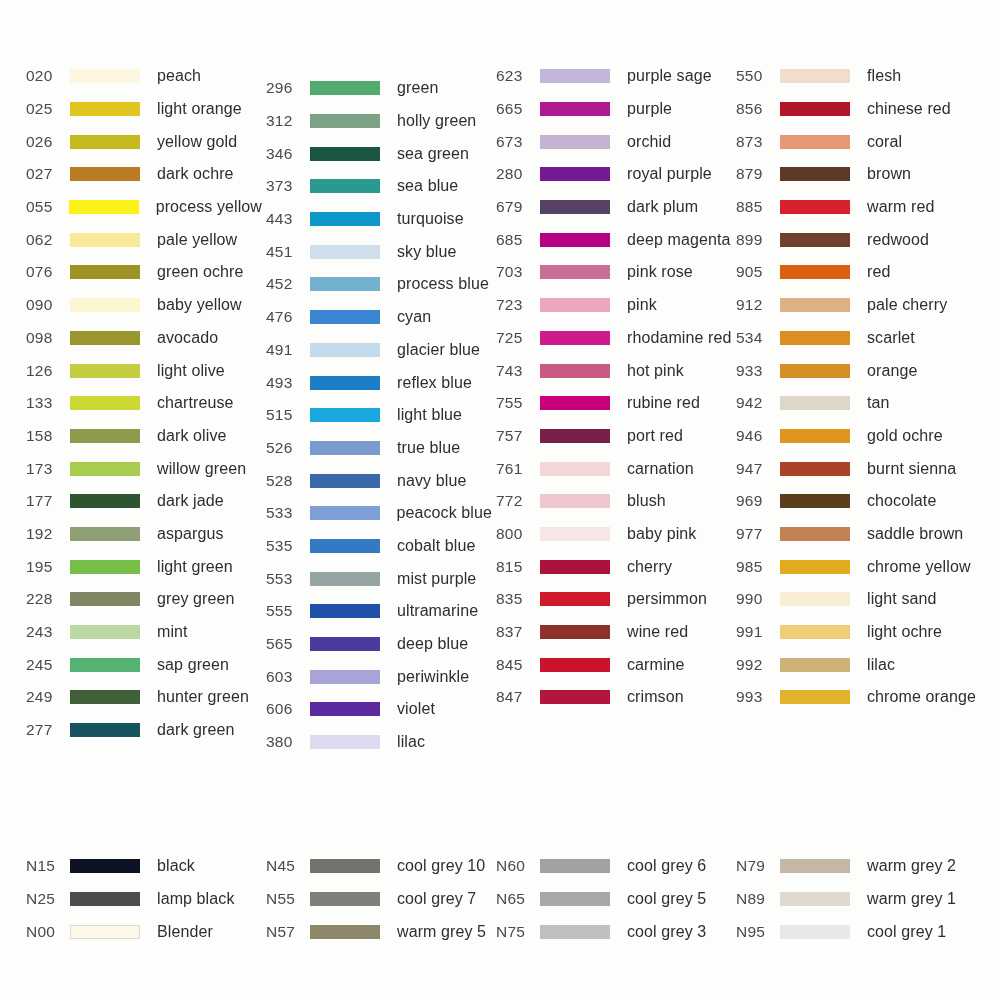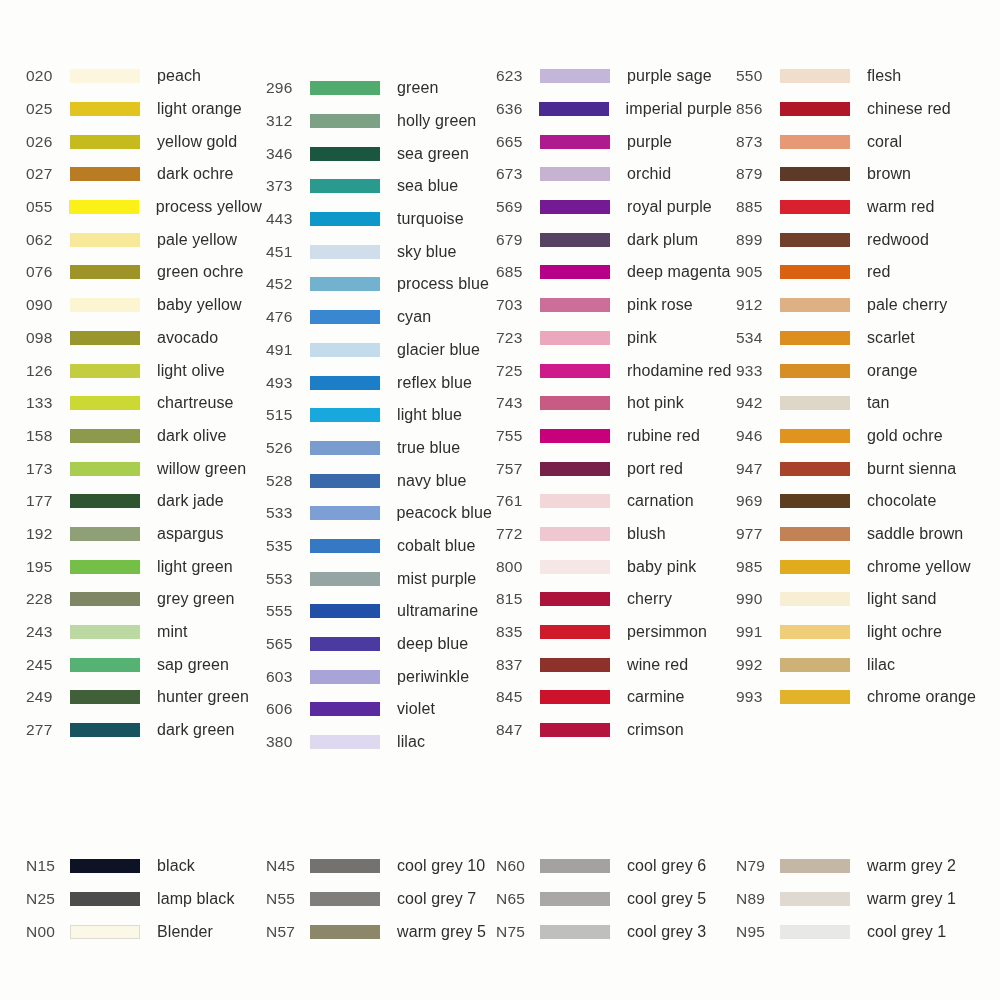--- a/index.html
+++ b/index.html
@@ -271,36 +271,31 @@
           <div class="name">lilac</div>
         </div>
       </div>
       <div class="col c3">
         <div class="row">
           <div class="code">623</div>
           <div class="swatch" style="background: rgb(195, 182, 218);"></div>
           <div class="name">purple sage</div>
         </div>
         <div class="row">
-          <div class="code">636</div>
-          <div class="swatch" style="background: rgb(75, 43, 146);"></div>
-          <div class="name">imperial purple</div>
-        </div>
-        <div class="row">
           <div class="code">665</div>
           <div class="swatch" style="background: rgb(175, 26, 143);"></div>
           <div class="name">purple</div>
         </div>
         <div class="row">
           <div class="code">673</div>
           <div class="swatch" style="background: rgb(198, 179, 210);"></div>
           <div class="name">orchid</div>
         </div>
         <div class="row">
-          <div class="code">569</div>
+          <div class="code">280</div>
           <div class="swatch" style="background: rgb(116, 26, 146);"></div>
           <div class="name">royal purple</div>
         </div>
         <div class="row">
           <div class="code">679</div>
           <div class="swatch" style="background: rgb(87, 66, 99);"></div>
           <div class="name">dark plum</div>
         </div>
         <div class="row">
           <div class="code">685</div>

